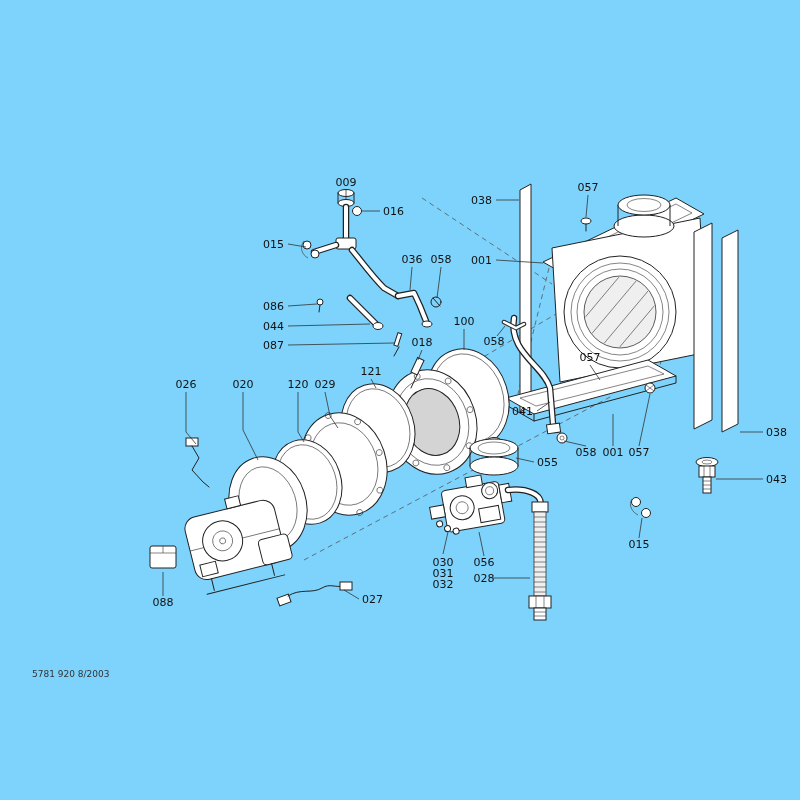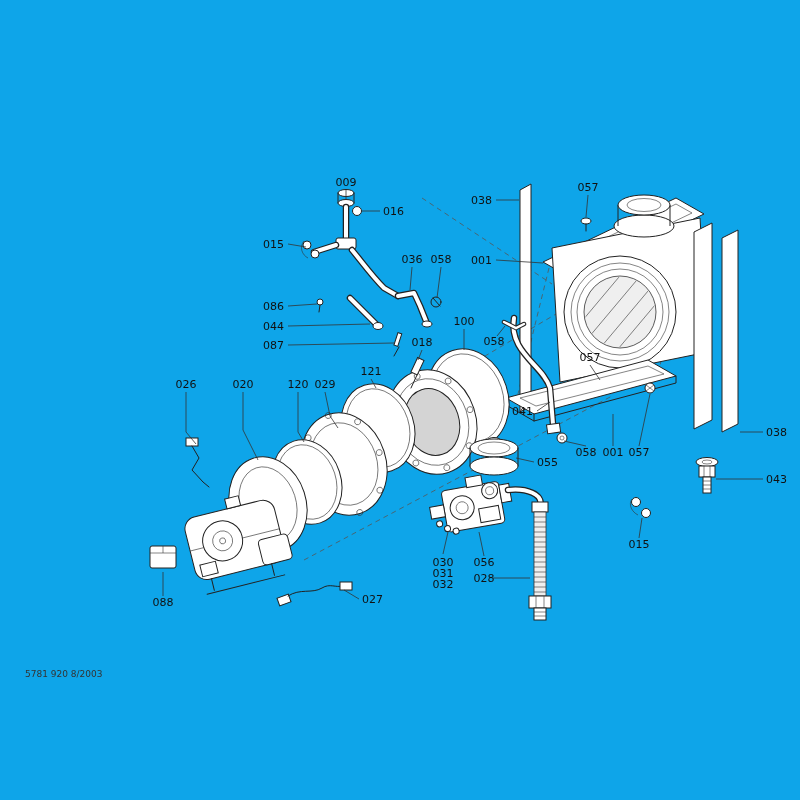--- a/index.html
+++ b/index.html
@@ -1,31 +1,31 @@
 <!DOCTYPE html>
 <html><head>
 <meta charset="utf-8">
 <style>
   html,body{margin:0;padding:0;background:#fff;}
-  #page{position:relative;width:800px;height:800px;background:#0ea5e9;overflow:hidden;
+  #page{position:relative;width:800px;height:800px;background:#7dd3fc;overflow:hidden;
         font-family:"DejaVu Sans", sans-serif;}
   #diagram-svg{position:absolute;left:0;top:0;}
   .s  {stroke:#222;fill:none;stroke-width:1;stroke-linecap:round;stroke-linejoin:round}
   .f  {stroke:#222;fill:#fff;stroke-width:1}
   .t  {stroke:#333;fill:none;stroke-width:.6}
   .sh {stroke:#222;fill:#d4d4d4;stroke-width:1}
   .sh2{stroke:#333;fill:#efefef;stroke-width:.8}
   .dash{stroke:#555;fill:none;stroke-width:.8;stroke-dasharray:5 4}
   .po {stroke:#222;fill:none;stroke-width:6.5;stroke-linecap:round;stroke-linejoin:round}
   .pi {stroke:#fff;fill:none;stroke-width:4;stroke-linecap:round;stroke-linejoin:round}
   .pos{stroke:#222;fill:none;stroke-width:4.5;stroke-linecap:round}
   .pis{stroke:#fff;fill:none;stroke-width:2.5;stroke-linecap:round}
   .lbl{font:11px "DejaVu Sans", sans-serif;fill:#111}
   .leader{fill:none;stroke:#333;stroke-width:.8}
-  #doc-number{position:absolute;left:25px;top:669px;font-size:9px;color:#333;
+  #doc-number{position:absolute;left:32px;top:669px;font-size:9px;color:#333;
               font-family:"DejaVu Sans", sans-serif;}
 </style>
 </head>
 <body>
 
 <div id="page">
 <svg id="diagram-svg" width="800" height="800" viewBox="0 0 800 800" xmlns="http://www.w3.org/2000/svg">
 
   <defs>
     <clipPath id="doorClip">

